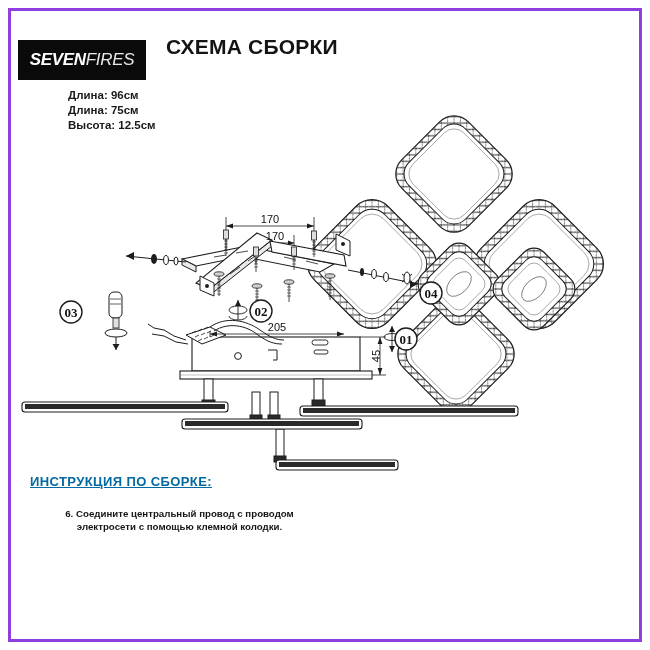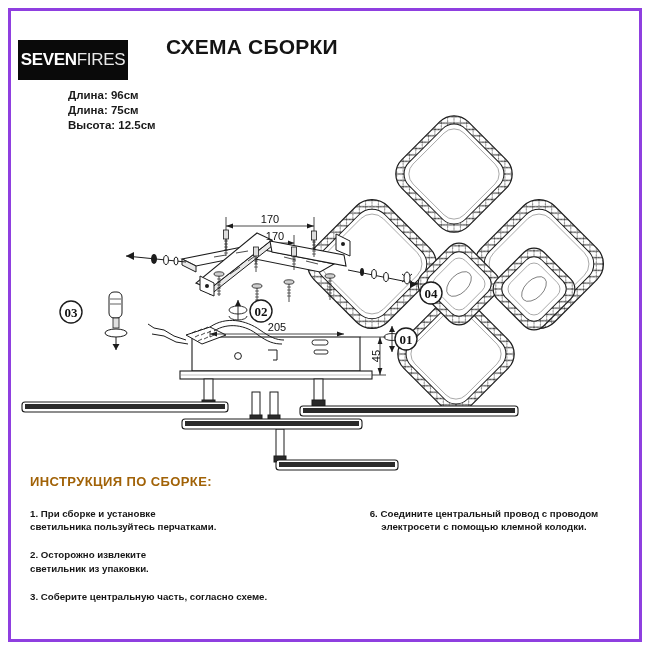--- a/index.html
+++ b/index.html
@@ -38,26 +38,27 @@
     position: absolute;
     left: 18px;
     top: 26px;
     width: 614px;
     height: 110px;
   }
   #logo-box {
     position: absolute;
     left: 0px;
     top: 14px;
-    width: 110px;
+    width: 128px;
     height: 40px;
     background: #0a0a0a;
     display: flex;
     align-items: center;
     justify-content: center;
+    font-style: italic;
   }
   #logo-text {
     font-size: 17px;
     letter-spacing: -0.3px;
     white-space: nowrap;
   }
   #logo-text .seven {
     color: #ffffff;
     font-weight: 700;
   }
@@ -105,22 +106,23 @@
   #instructions {
     position: absolute;
     left: 30px;
     top: 474px;
     width: 596px;
   }
   #instr-heading {
     font-size: 13px;
     font-weight: 700;
     letter-spacing: 0.4px;
-    color: #a16207;
+    color: #0369a1;
     margin-bottom: 18px;
+    text-decoration: underline;
   }
   #instr-cols {
     display: flex;
     gap: 22px;
   }
   .instr-col {
     width: 287px;
   }
   .instr-item {
     font-size: 9.7px;
@@ -443,27 +445,20 @@
         <text x="261" y="136" font-family="Liberation Sans, sans-serif" font-size="11" fill="#111" text-anchor="middle" stroke="none">170</text>
         <text x="263" y="227" font-family="Liberation Sans, sans-serif" font-size="11" fill="#111" text-anchor="middle" stroke="none">205</text>
         <text x="366" y="252" font-family="Liberation Sans, sans-serif" font-size="11" fill="#111" text-anchor="middle" stroke="none" transform="rotate(-90 366 252)">45</text>
       </g>
     </svg>
   </div>
 
   <div id="instructions">
     <div id="instr-heading">ИНСТРУКЦИЯ ПО СБОРКЕ:</div>
     <div id="instr-cols">
-      <div class="instr-col left">
-        <div class="instr-item" style="white-space: pre-line;">1. При сборке и установке
-светильника пользуйтесь перчатками.</div>
-        <div class="instr-item" style="white-space: pre-line;">2. Осторожно извлеките
-светильник из упаковки.</div>
-        <div class="instr-item" style="white-space: pre-line;">3. Соберите центральную часть, согласно схеме.</div>
-      </div>
       <div class="instr-col right">
         <div class="instr-item" style="white-space: pre-line; text-align: center;">6. Соедините центральный провод с проводом
 электросети с помощью клемной колодки.</div>
       </div>
     </div>
   </div>
 
 </div>
 
 </body></html>

